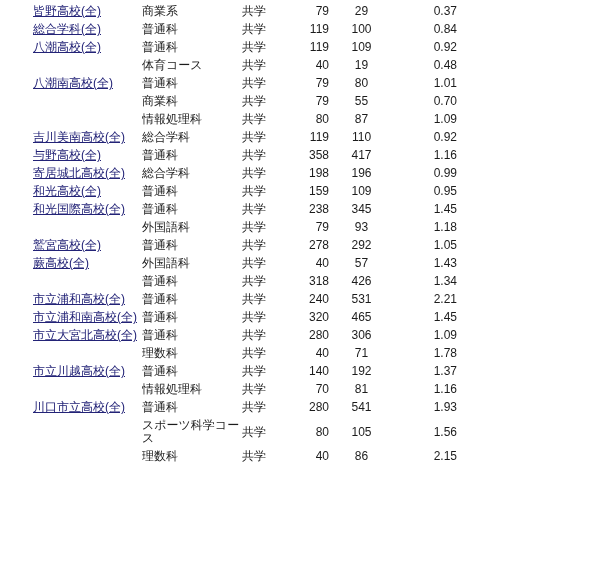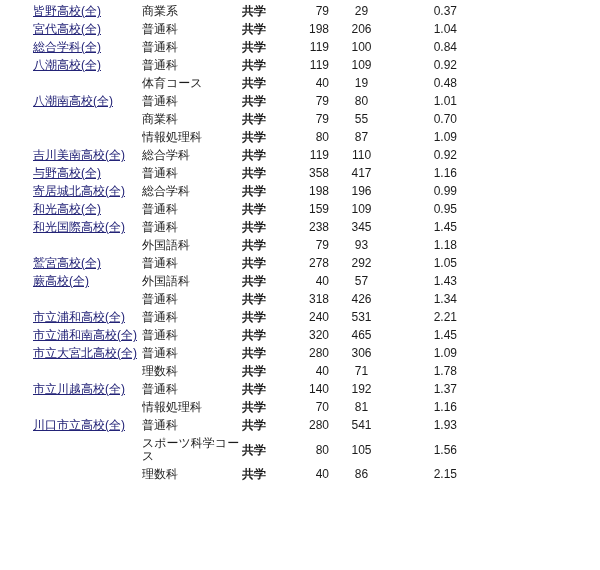--- a/index.html
+++ b/index.html
@@ -28,21 +28,21 @@
   }
   td {
     padding: 2px 0 3px 0;
     vertical-align: middle;
     line-height: 13px;
     overflow: hidden;
     word-break: break-all;
   }
   td.school-cell { width: 109px; text-align: left; }
   td.dept-cell   { width: 100px; text-align: left; }
-  td.coed-cell   { width: 60px;  text-align: left; font-weight: bold; }
+  td.coed-cell   { width: 60px;  text-align: left; }
   td.num-cell    { text-align: right; }
   td.cap-cell    { width: 27px; }
   td.app-cell    { width: 65px; text-align: center; }
   td.ratio-cell  { width: 63px; }
   a.school-link {
     color: #232377;
     text-decoration: underline;
     cursor: pointer;
   }
 </style>
@@ -54,28 +54,20 @@
     <tbody id="table-body">
   <tr>
     <td class="school-cell"><a class="school-link" href="#">皆野高校(全)</a></td>
     <td class="dept-cell">商業系</td>
     <td class="coed-cell">共学</td>
     <td class="num-cell cap-cell">79</td>
     <td class="num-cell app-cell">29</td>
     <td class="num-cell ratio-cell">0.37</td>
   </tr>
 
-  <tr>
-    <td class="school-cell"><a class="school-link" href="#">宮代高校(全)</a></td>
-    <td class="dept-cell">普通科</td>
-    <td class="coed-cell">共学</td>
-    <td class="num-cell cap-cell">198</td>
-    <td class="num-cell app-cell">206</td>
-    <td class="num-cell ratio-cell">1.04</td>
-  </tr>
 
   <tr>
     <td class="school-cell"><a class="school-link" href="#">総合学科(全)</a></td>
     <td class="dept-cell">普通科</td>
     <td class="coed-cell">共学</td>
     <td class="num-cell cap-cell">119</td>
     <td class="num-cell app-cell">100</td>
     <td class="num-cell ratio-cell">0.84</td>
   </tr>
 

